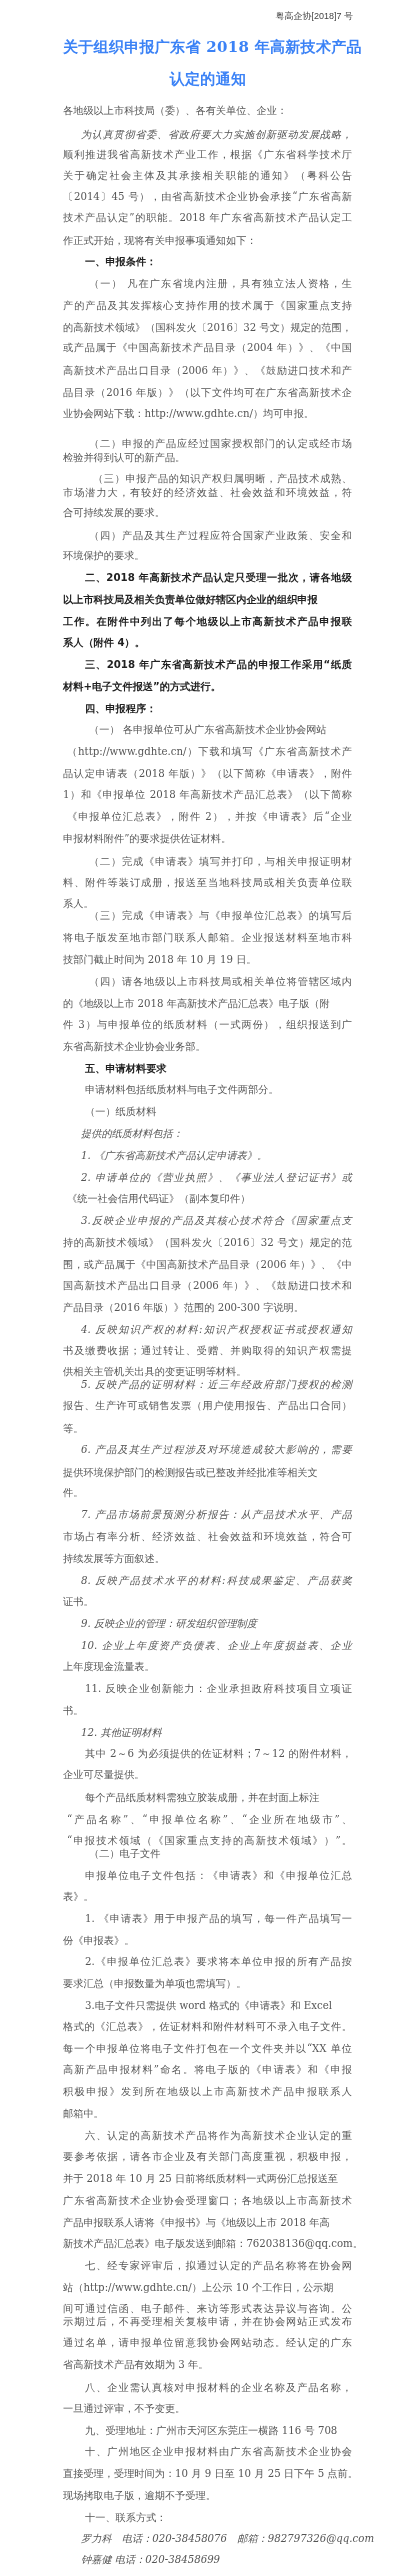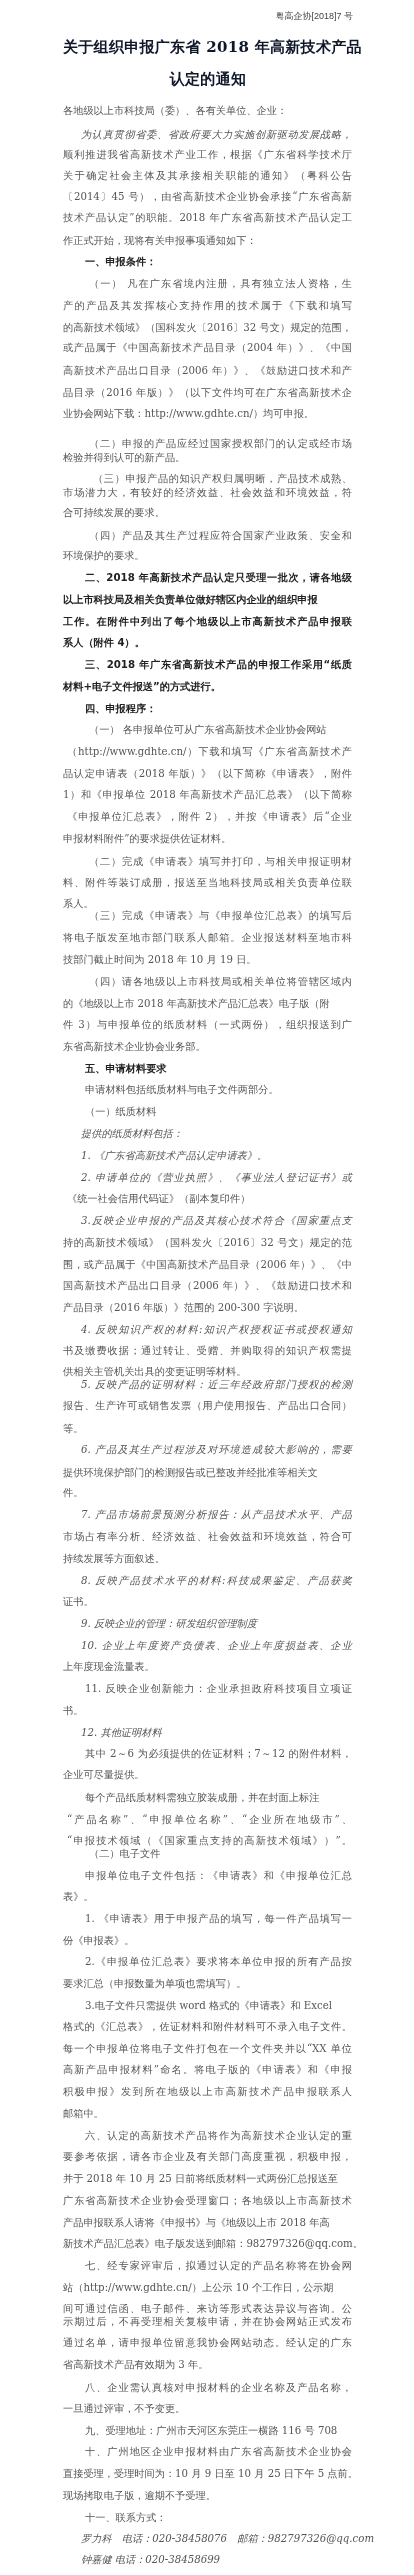--- a/index.html
+++ b/index.html
@@ -6,21 +6,21 @@
   body { width: 414px; height: 2576px; position: relative; overflow: hidden; }
   .page { position: absolute; left: 0; top: 0; width: 414px; height: 2576px; background: #fff; }
   .docno {
     position: absolute; top: 10.4px; right: 61px;
     font-family: "Liberation Sans", "DejaVu Sans", sans-serif;
     font-size: 9px; color: #444; letter-spacing: 0px; white-space: nowrap;
   }
   .title {
     position: absolute; left: 63px; width: 290px; text-align: center;
     font-family: "DejaVu Serif", "Liberation Serif", serif;
-    font-weight: bold; font-size: 15px; color: #0f172a; white-space: nowrap;
+    font-weight: bold; font-size: 15px; color: #3b82f6; white-space: nowrap;
     letter-spacing: 0.3px;
   }
   .ln {
     position: absolute; height: 13.6px; line-height: 13.6px;
     font-family: "DejaVu Serif", "Liberation Serif", serif;
     font-size: 10.2px; color: #555; white-space: nowrap; overflow: visible;
     right: 62px;
   }
   .ln.j { text-align: justify; text-align-last: justify; }
   .ln.b { font-weight: bold; color: #222; font-family: "DejaVu Sans", "Liberation Sans", sans-serif; }
@@ -42,21 +42,21 @@
   <div>
     <div class="ln i0" style="top:104px">各地级以上市科技局（委）、各有关单位、企业：</div>
     <div class="ln i1 j" style="top:128px">为认真贯彻省委、省政府要大力实施创新驱动发展战略，</div>
     <div class="ln i0 j" style="top:148px">顺利推进我省高新技术产业工作，根据《广东省科学技术厅</div>
     <div class="ln i0 j" style="top:169px">关于确定社会主体及其承接相关职能的通知》（粤科公告</div>
     <div class="ln i0 j" style="top:190px">〔2014〕45 号），由省高新技术企业协会承接“广东省高新</div>
     <div class="ln i0 j" style="top:211px">技术产品认定”的职能。2018 年广东省高新技术产品认定工</div>
     <div class="ln i0" style="top:234px">作正式开始，现将有关申报事项通知如下：</div>
     <div class="ln i2 b" style="top:255px">一、申报条件：</div>
     <div class="ln i3 j" style="top:277px">（一） 凡在广东省境内注册，具有独立法人资格，生</div>
-    <div class="ln i0 j" style="top:299px">产的产品及其发挥核心支持作用的技术属于《下载和填写</div>
+    <div class="ln i0 j" style="top:299px">产的产品及其发挥核心支持作用的技术属于《国家重点支持</div>
     <div class="ln i0 j" style="top:321px">的高新技术领域》（国科发火〔2016〕32 号文）规定的范围，</div>
     <div class="ln i0 j" style="top:341px">或产品属于《中国高新技术产品目录（2004 年）》、《中国</div>
     <div class="ln i0 j" style="top:364px">高新技术产品出口目录（2006 年）》、《鼓励进口技术和产</div>
     <div class="ln i0 j" style="top:386px">品目录（2016 年版）》（以下文件均可在广东省高新技术企</div>
     <div class="ln i0" style="top:407px">业协会网站下载：http://www.gdhte.cn/）均可申报。</div>
     <div class="ln i3 j" style="top:437px">（二）申报的产品应经过国家授权部门的认定或经市场</div>
     <div class="ln i0" style="top:451px">检验并得到认可的新产品。</div>
     <div class="ln i4 j" style="top:472px">（三）申报产品的知识产权归属明晰，产品技术成熟、</div>
     <div class="ln i0 j" style="top:486px">市场潜力大，有较好的经济效益、社会效益和环境效益，符</div>
     <div class="ln i0" style="top:506px">合可持续发展的要求。</div>
@@ -133,21 +133,21 @@
     <div class="ln i0 j" style="top:2020px">格式的《汇总表》，佐证材料和附件材料可不录入电子文件。</div>
     <div class="ln i0 j" style="top:2042px">每一个申报单位将电子文件打包在一个文件夹并以“XX 单位</div>
     <div class="ln i0 j" style="top:2063px">高新产品申报材料”命名。将电子版的《申请表》和《申报</div>
     <div class="ln i0 j" style="top:2085px">积极申报》发到所在地级以上市高新技术产品申报联系人</div>
     <div class="ln i0" style="top:2107px">邮箱中。</div>
     <div class="ln i2 j" style="top:2129px">六、认定的高新技术产品将作为高新技术企业认定的重</div>
     <div class="ln i0 j" style="top:2150px">要参考依据，请各市企业及有关部门高度重视，积极申报，</div>
     <div class="ln i0" style="top:2172px">并于 2018 年 10 月 25 日前将纸质材料一式两份汇总报送至</div>
     <div class="ln i0 j" style="top:2194px">广东省高新技术企业协会受理窗口；各地级以上市高新技术</div>
     <div class="ln i0" style="top:2216px">产品申报联系人请将《申报书》与《地级以上市 2018 年高</div>
-    <div class="ln i0 j" style="top:2237px">新技术产品汇总表》电子版发送到邮箱：982797326@qq.com。</div>
+    <div class="ln i0 j" style="top:2237px">新技术产品汇总表》电子版发送到邮箱：762038136@qq.com。</div>
     <div class="ln i2 j" style="top:2259px">七、经专家评审后，拟通过认定的产品名称将在协会网</div>
     <div class="ln i0" style="top:2281px">站（http://www.gdhte.cn/）上公示 10 个工作日，公示期</div>
     <div class="ln i0 j" style="top:2302px">间可通过信函、电子邮件、来访等形式表达异议与咨询。公</div>
     <div class="ln i0 j" style="top:2315px">示期过后，不再受理相关复核申请，并在协会网站正式发布</div>
     <div class="ln i0 j" style="top:2336px">通过名单，请申报单位留意我协会网站动态。经认定的广东</div>
     <div class="ln i0" style="top:2358px">省高新技术产品有效期为 3 年。</div>
     <div class="ln i2 j" style="top:2381px">八、企业需认真核对申报材料的企业名称及产品名称，</div>
     <div class="ln i0" style="top:2402px">一旦通过评审，不予变更。</div>
     <div class="ln i2" style="top:2424px">九、受理地址：广州市天河区东莞庄一横路 116 号 708</div>
     <div class="ln i2 j" style="top:2445px">十、广州地区企业申报材料由广东省高新技术企业协会</div>

